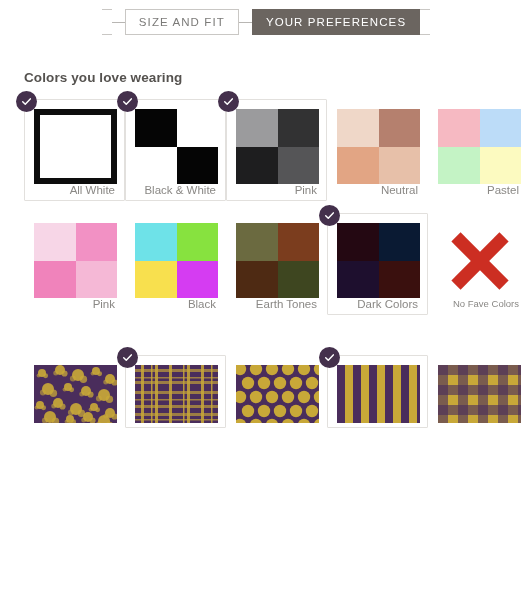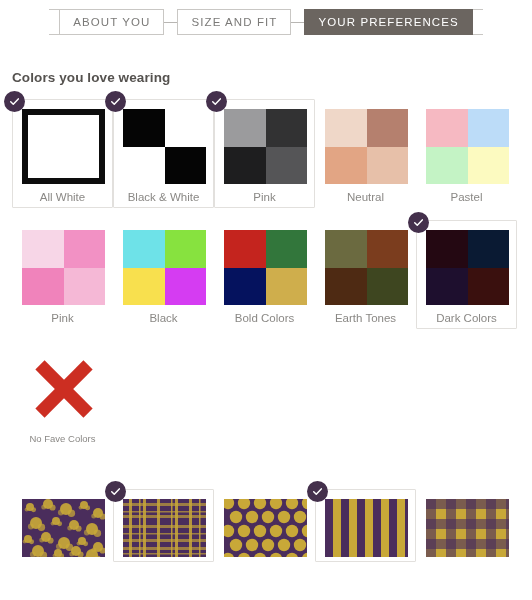--- a/index.html
+++ b/index.html
@@ -43,21 +43,21 @@
     background: #b8b6b3;
     flex: none;
   }
   .stepper-edge {
     width: 10px; height: 26px;
     border: 1px solid #c9c7c4;
     border-left: none; border-right: none;
   }
 
   
-  .section { padding: 0 0 0 12px; }
+  .section { padding: 0 0 0 24px; }
   .section-title {
     font-size: 13.5px;
     font-weight: bold;
     color: #55524f;
     margin: 0 0 14px 0;
     letter-spacing: 0.1px;
   }
   #colors-section { margin-top: 28px; }
   #prints-section { margin-top: 28px; }
 
@@ -99,24 +99,23 @@
 
   .print-swatch {
     width: 83px;
     height: 58px;
     margin: 0 auto;
     overflow: hidden;
     position: relative;
   }
 
   .label {
-    text-align: center;
+    text-align: right;
     font-size: 11.5px;
     color: #8a8885;
-    margin-top: 7px;
     white-space: nowrap;
   }
   .label.small { font-size: 9.5px; }
 
   
   .allwhite {
     width: 83px; height: 75px;
     border: 6px solid #0d0d0d;
     background: #ffffff;
     margin: 0 auto;
@@ -152,21 +151,20 @@
   }
   .xmark span.a { transform: translate(-50%,-50%) rotate(45deg); }
   .xmark span.b { transform: translate(-50%,-50%) rotate(-45deg); }
 </style>
 </head>
 <body>
 
 <div class="stepper">
   <div class="stepper-edge"></div>
   <div id="steps-container" style="display:flex;align-items:center;">
-      <div class="step">ABOUT YOU</div>
       <div class="step-connector"></div>
       <div class="step">SIZE AND FIT</div>
       <div class="step-connector"></div>
       <div class="step active">YOUR PREFERENCES</div>
     </div>
   <div class="stepper-edge"></div>
 </div>
 
 <div class="section" id="colors-section">
   <div class="section-title">Colors you love wearing</div>
@@ -249,31 +247,20 @@
       </div>
       <div class="cell">
         <div class="card unselected">
           <div class="swatch">
             <i style="background: rgb(110, 226, 232);"></i>
             <i style="background: rgb(135, 226, 63);"></i>
             <i style="background: rgb(248, 224, 78);"></i>
             <i style="background: rgb(213, 60, 242);"></i>
           </div>
           <div class="label">Black</div>
-        </div>
-      </div>
-      <div class="cell">
-        <div class="card unselected">
-          <div class="swatch">
-            <i style="background: rgb(196, 36, 30);"></i>
-            <i style="background: rgb(50, 118, 59);"></i>
-            <i style="background: rgb(5, 18, 94);"></i>
-            <i style="background: rgb(207, 174, 76);"></i>
-          </div>
-          <div class="label">Bold Colors</div>
         </div>
       </div>
       <div class="cell">
         <div class="card unselected">
           <div class="swatch">
             <i style="background: rgb(107, 106, 64);"></i>
             <i style="background: rgb(123, 61, 30);"></i>
             <i style="background: rgb(78, 42, 19);"></i>
             <i style="background: rgb(62, 70, 32);"></i>
           </div>

